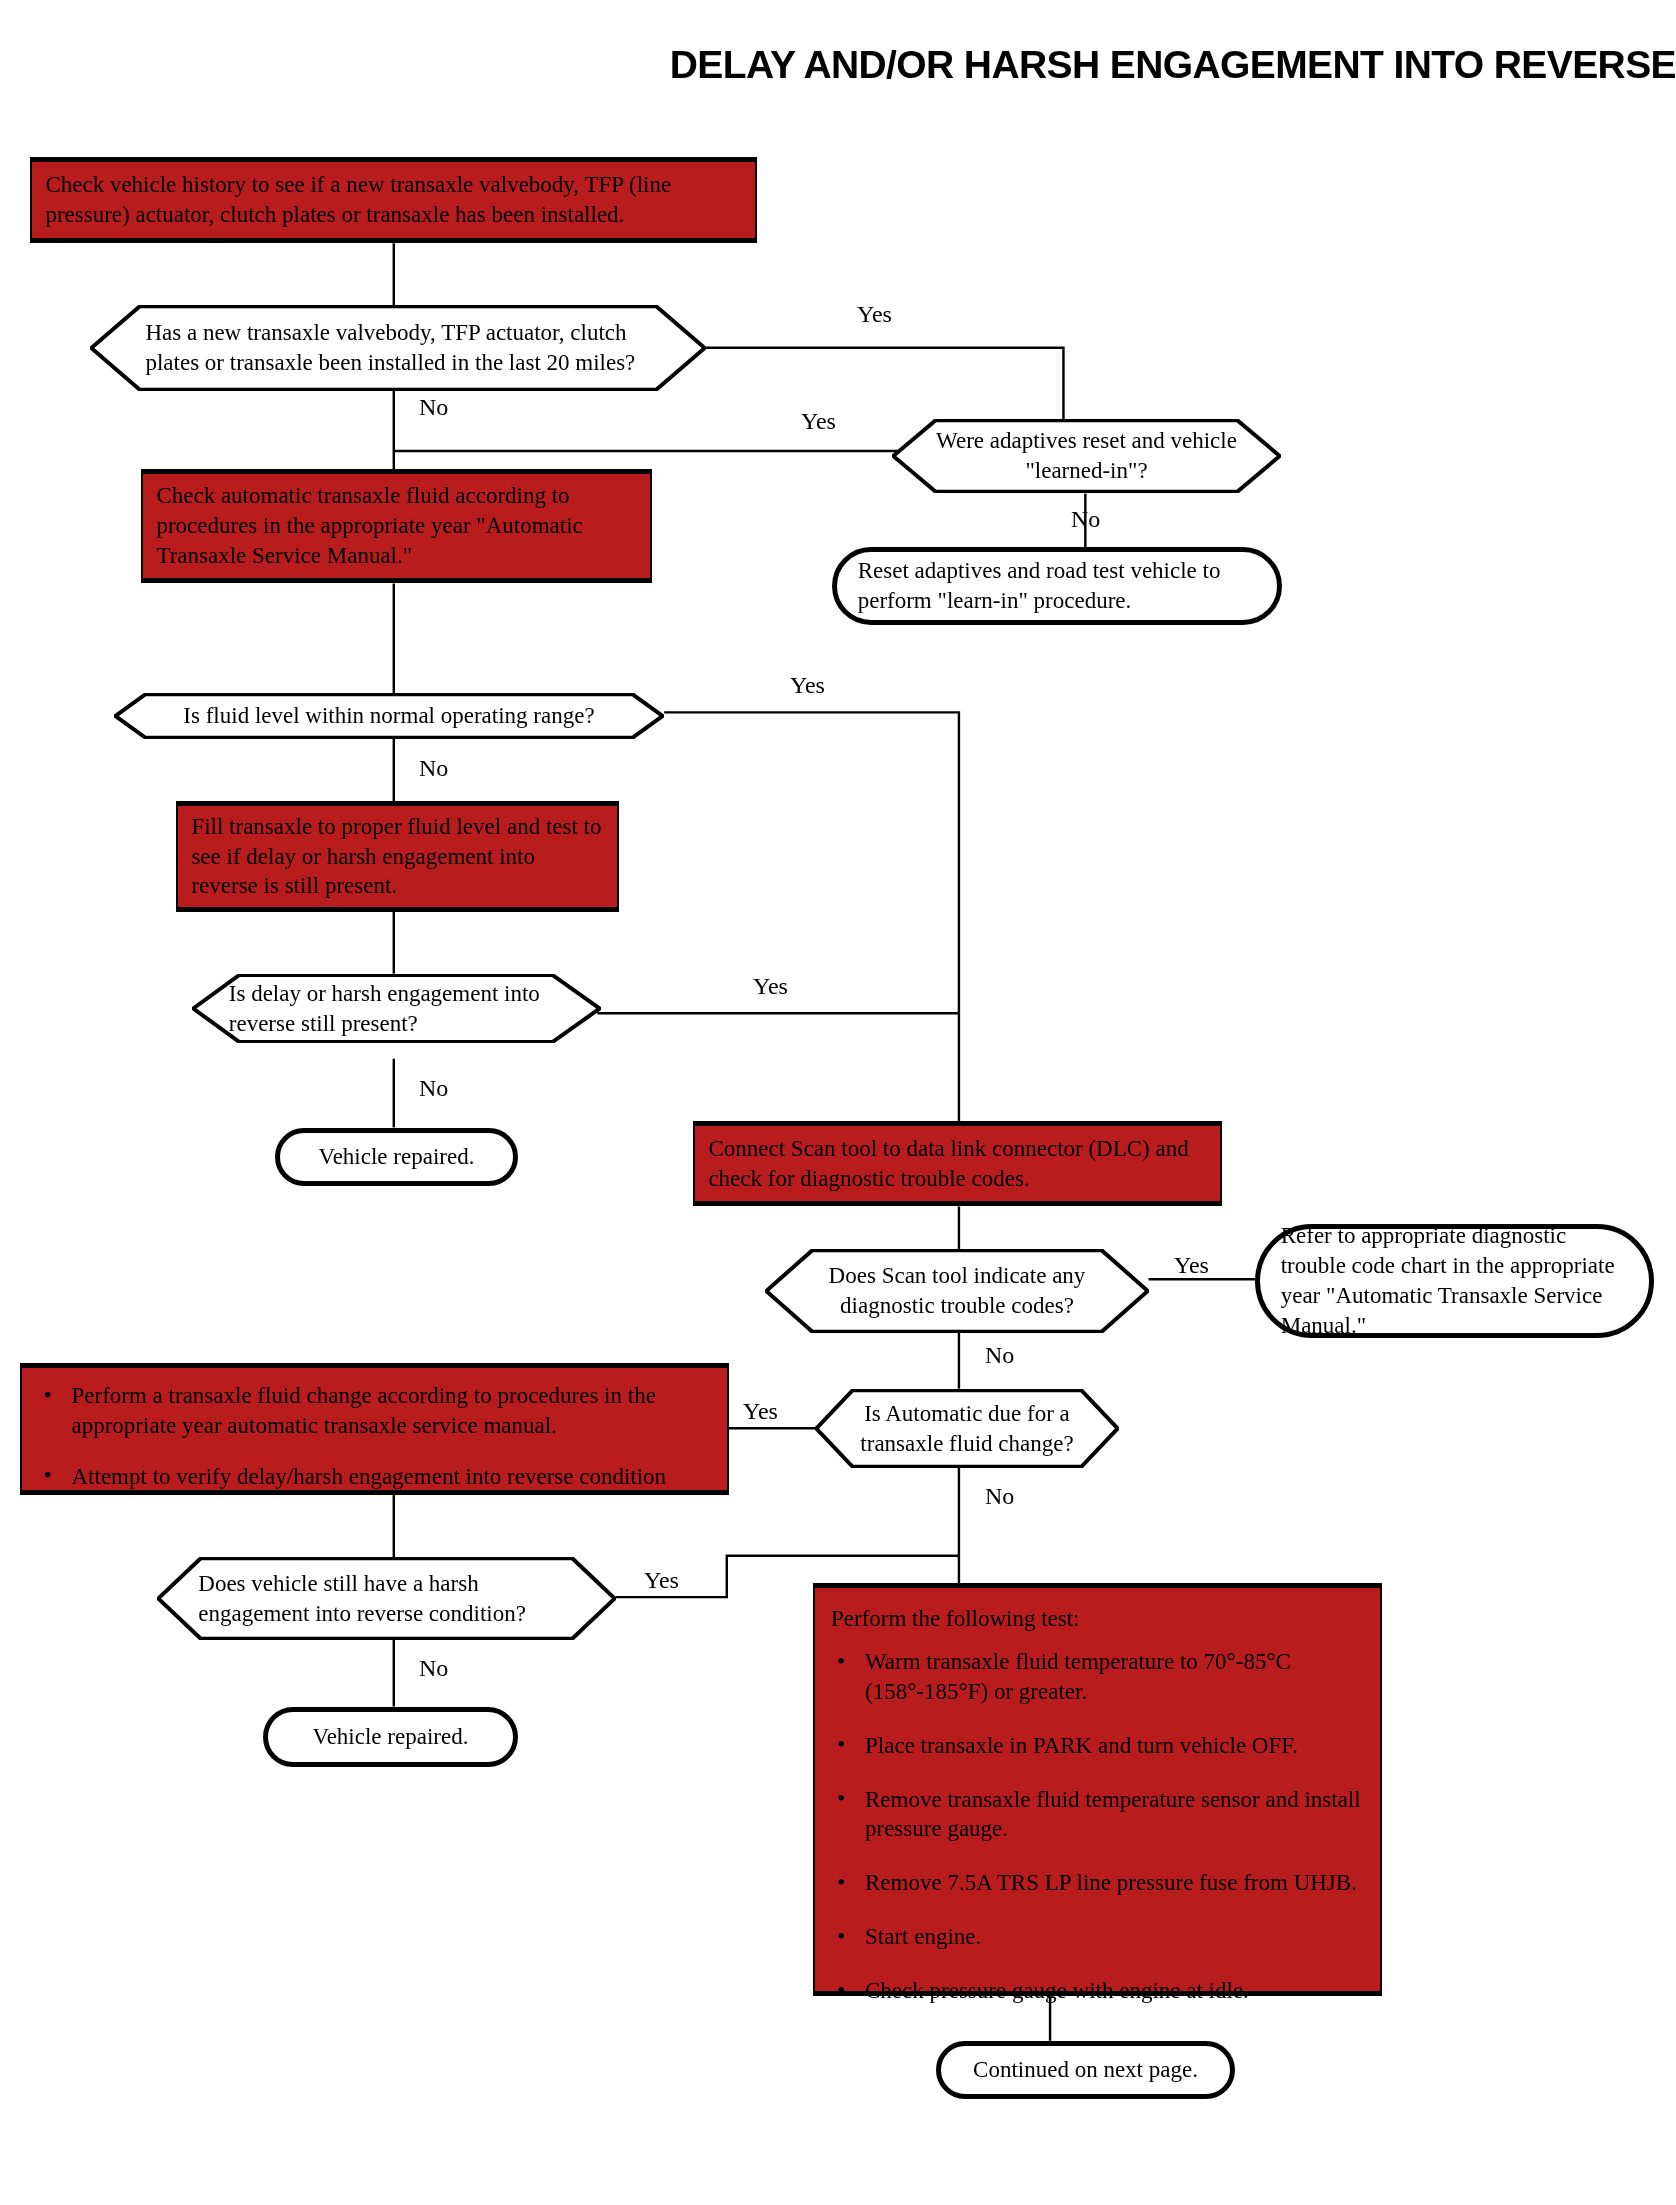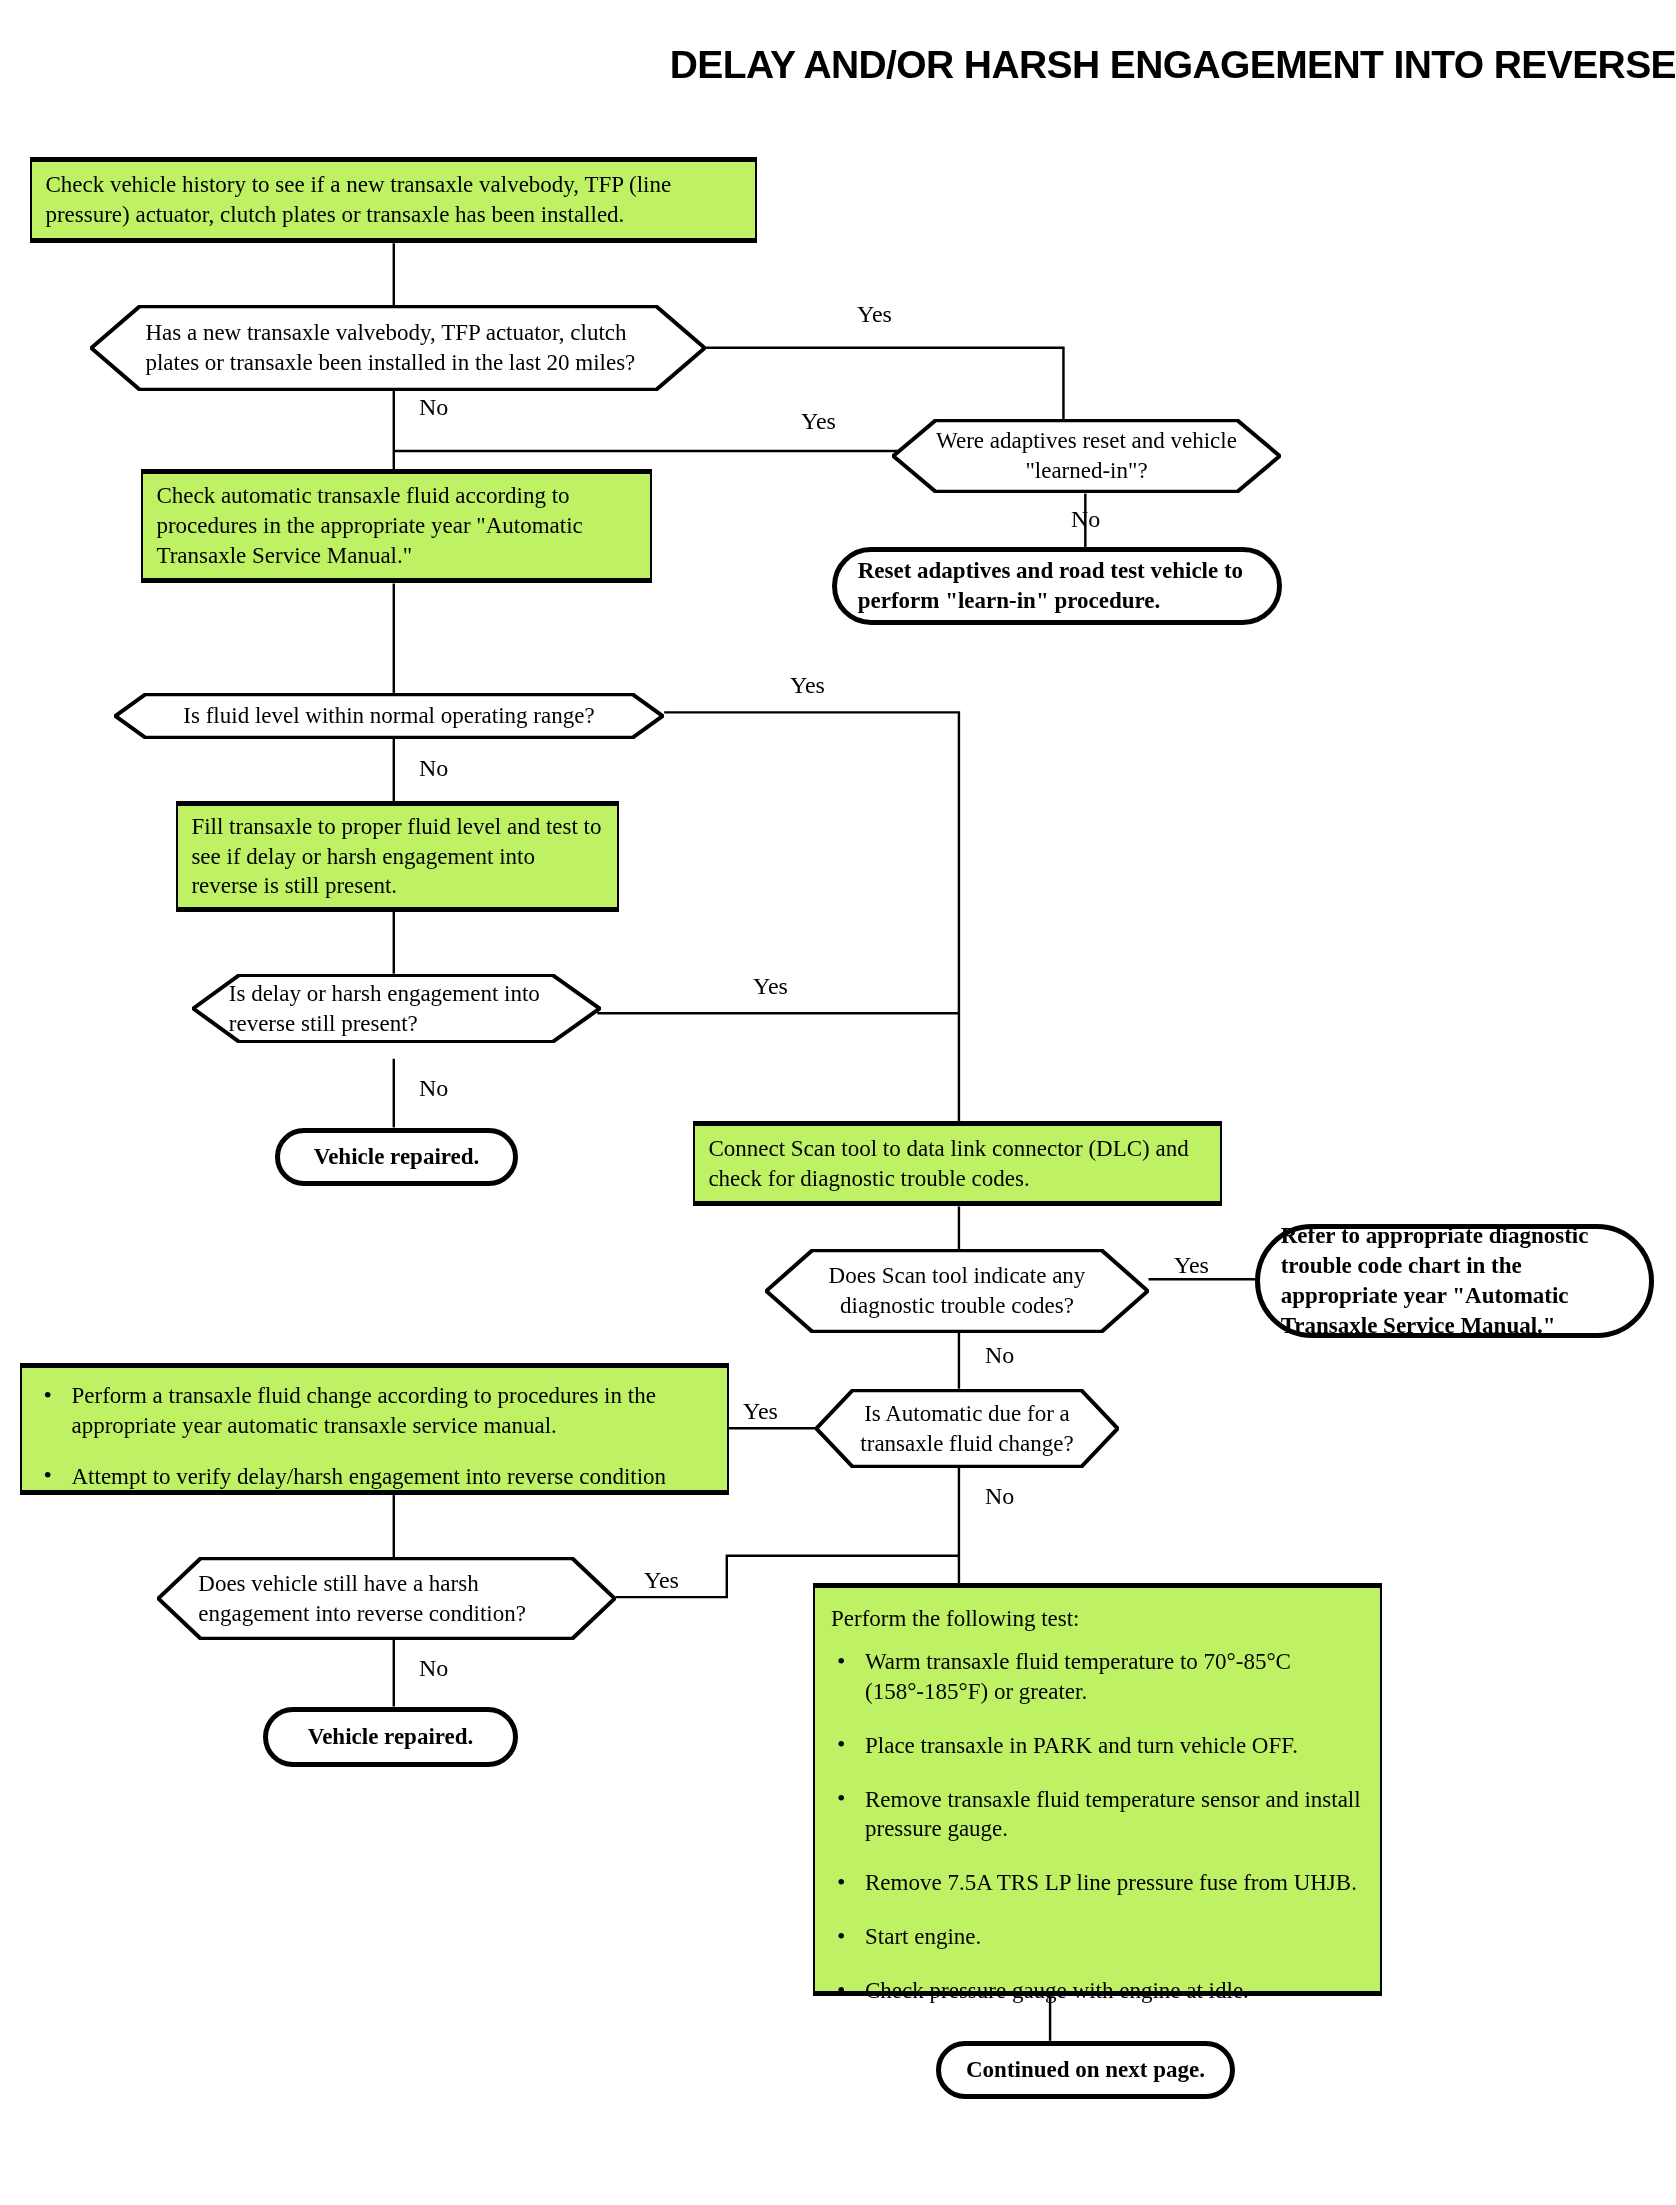--- a/index.html
+++ b/index.html
@@ -30,36 +30,35 @@
   svg#wires line, svg#wires polyline, svg#wires path{
     stroke:#000; fill:none; stroke-width:4;
   }
   .node{ position:absolute; box-sizing:border-box; }
 
   
   .proc{
     border:2.4px solid #000;
     border-top-width:5.5px;
     border-bottom-width:5.5px;
-    background:#bef264;
+    background:#b91c1c;
     display:flex;
     align-items:center;
   }
   .proc .txt{ padding:0 13.4px; width:100%; }
 
   
   .term{
     border:5.5px solid #000;
     border-radius:607px;
     background:#fff;
     display:flex;
     align-items:center;
     justify-content:center;
     text-align:center;
-    font-weight:bold;
   }
   .term .txt{ padding:0 20.7px; }
 
   
   .hex{ background:transparent; }
   .hex svg{ position:absolute; left:0; top:0; width:100%; height:100%; }
   .hex .hexshape{ fill:#fff; stroke:#000; stroke-width:4; }
   .hex .txt{
     position:absolute; left:0; top:0; width:100%; height:100%;
     display:flex; align-items:center;

